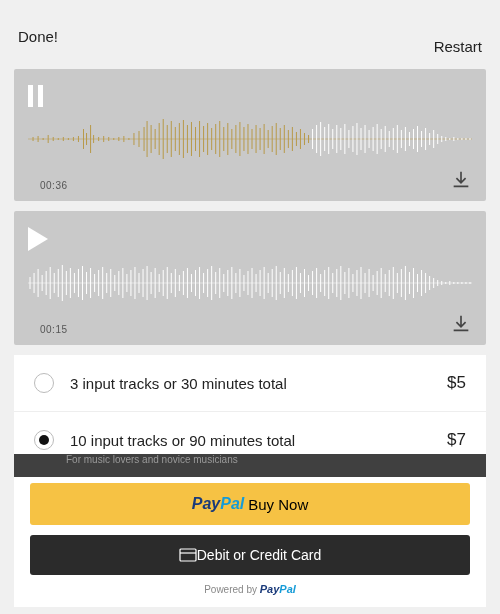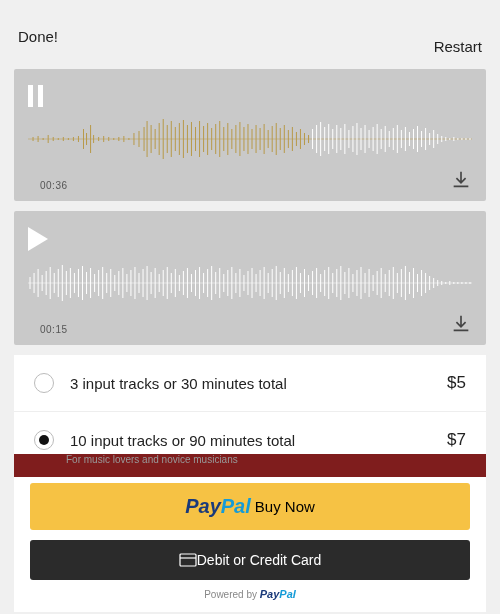--- a/index.html
+++ b/index.html
@@ -113,21 +113,21 @@
     color: #222;
   }
   .plan-price {
     font-size: 17px;
     color: #222;
   }
   .plan-sub {
     font-size: 10px;
     color: #999;
     padding: 0 16px 12px 52px;
-    background: #7f1d1d;
+    background: #404040;
   }
   .checkout {
     background: #fff;
     padding: 6px 16px 8px 16px;
   }
   .pp-btn {
     background: #f6c244;
     border: none;
     width: 100%;
     padding: 12px 0;
@@ -135,21 +135,21 @@
     display: flex;
     align-items: center;
     justify-content: center;
     gap: 4px;
     cursor: pointer;
     border-radius: 3px;
   }
   .pp-logo {
     font-weight: 700;
     font-style: italic;
-    font-size: 20px;
+    font-size: 16px;
   }
   .pp-pay { color: #1a3a7a; }
   .pp-pal { color: #159bd7; }
   .cc-btn {
     background: #2b2b2b;
     color: #fff;
     border: none;
     width: 100%;
     padding: 12px 0;
     font-size: 14px;

